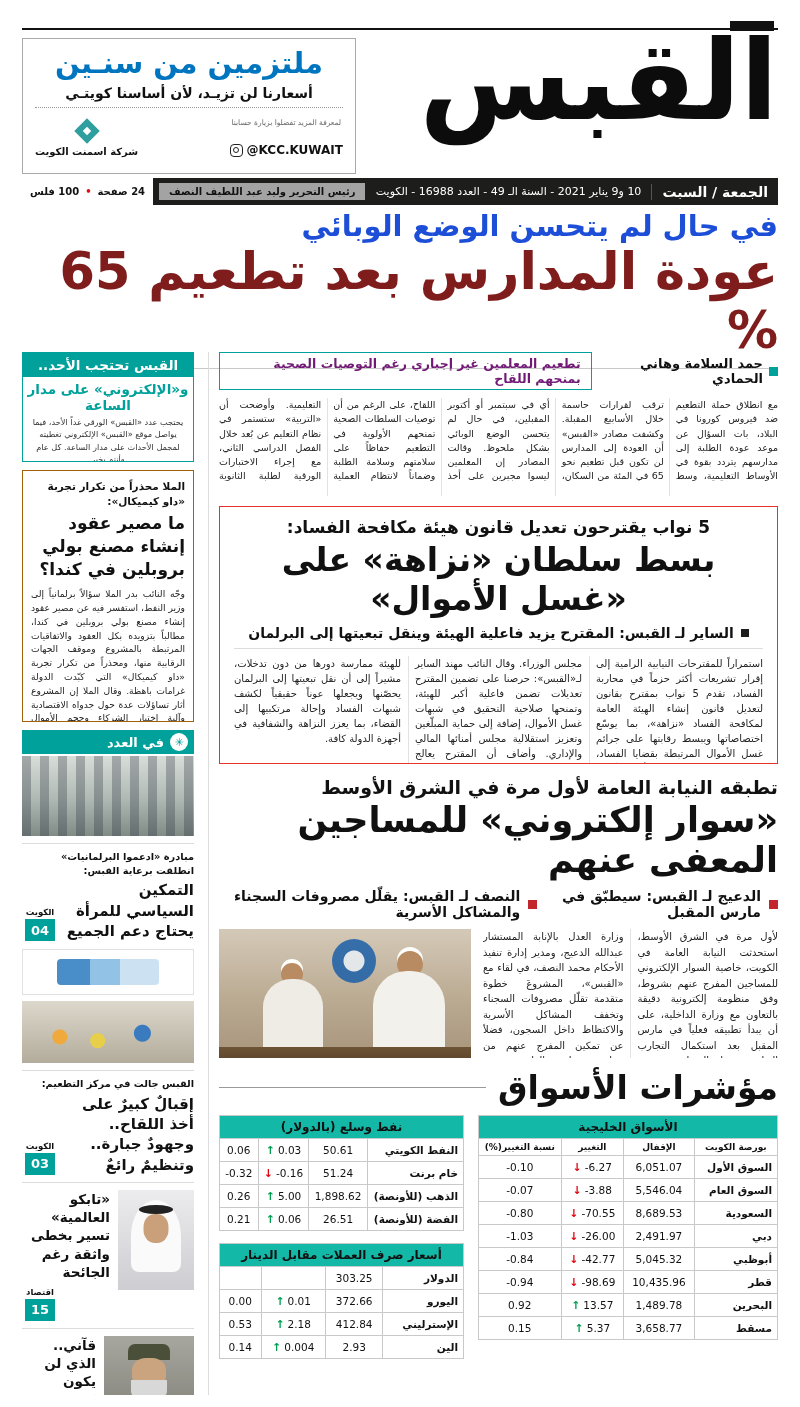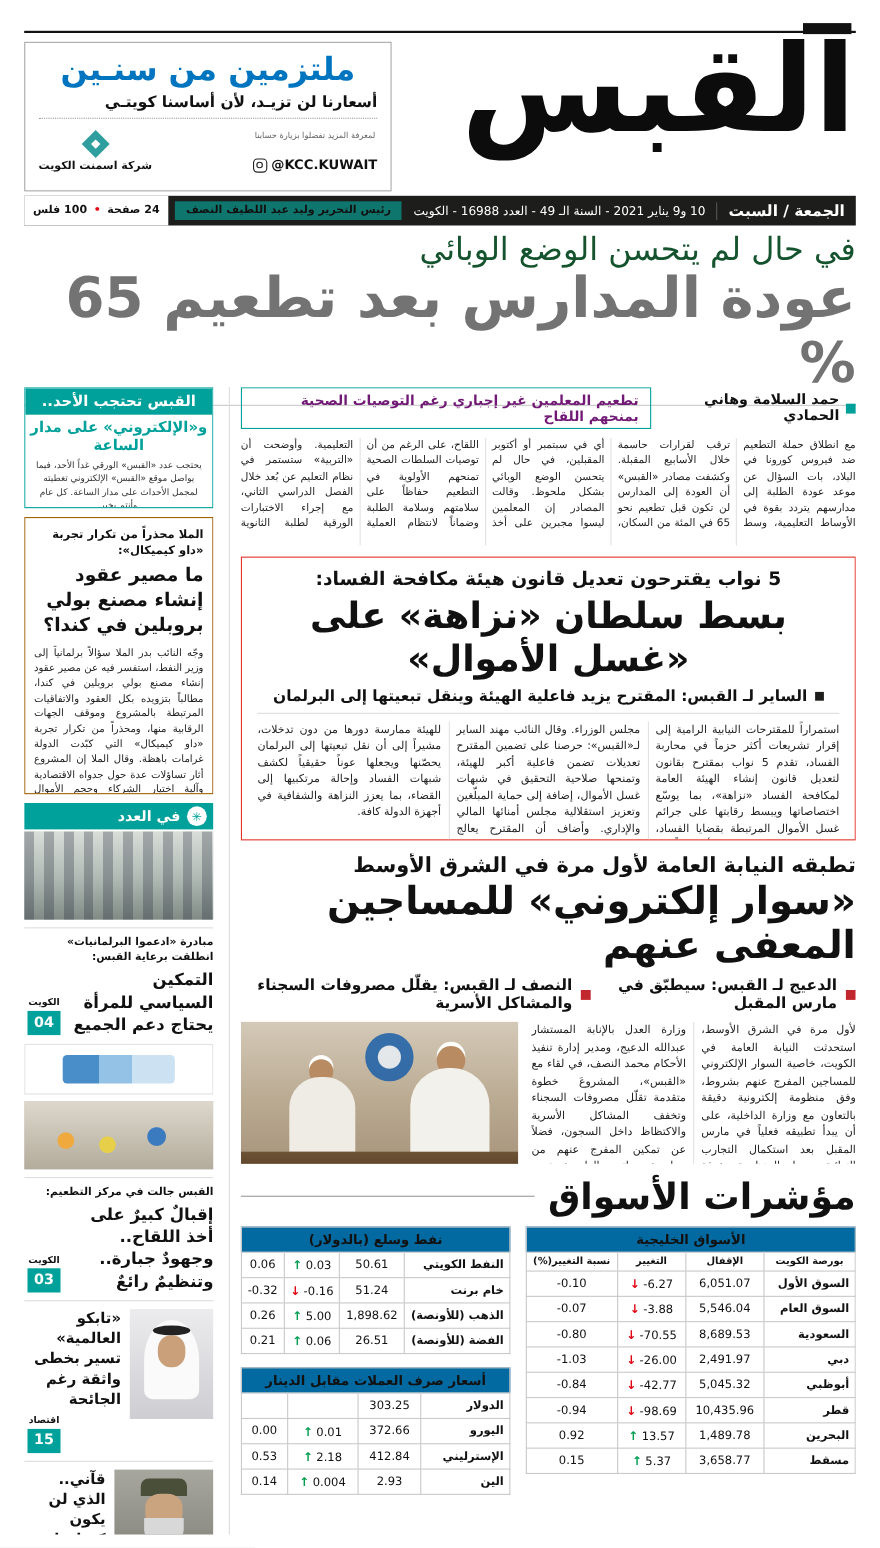--- a/index.html
+++ b/index.html
@@ -7,49 +7,49 @@
   body { font-family:"DejaVu Sans","Liberation Sans",sans-serif; color:#111; }
   .page { position:relative; width:800px; height:1407px; margin:0 auto; background:#fff; direction:rtl; overflow:hidden; }
 
   
   .top-rule { position:absolute; top:28px; right:22px; left:22px; height:2px; background:#111; }
   .top-tab  { position:absolute; top:21px; right:26px; width:44px; height:10px; background:#111; }
 
   
   .ad-box { position:absolute; top:38px; left:22px; width:334px; height:136px; border:1px solid #a9a9a9; padding:8px 12px 6px; }
   .ad-title { color:#0075bf; font-size:29px; font-weight:bold; text-align:center; line-height:1.15; }
-  .ad-subtitle { font-size:14px; font-weight:bold; text-align:right; margin-top:5px; border-bottom:1px dotted #999; padding-bottom:6px; }
+  .ad-subtitle { font-size:14px; font-weight:bold; text-align:center; margin-top:5px; border-bottom:1px dotted #999; padding-bottom:6px; }
   .ad-bottom { display:flex; justify-content:space-between; align-items:flex-end; margin-top:10px; }
   .ad-social { display:flex; flex-direction:column; align-items:center; gap:16px;margin-left:12px; }
   .ad-note { font-size:7.5px; color:#666; }
   .ad-insta-row { display:flex; align-items:center; gap:4px; font-size:12px; font-weight:bold; direction:ltr; }
   .insta-icon { width:13px; height:13px; border:1.6px solid #222; border-radius:4px; position:relative; display:inline-block; }
   .insta-icon::after { content:""; position:absolute; inset:2.5px; border:1.4px solid #222; border-radius:50%; }
   .ad-company { display:flex; flex-direction:column; align-items:center; gap:3px; font-size:10px; font-weight:bold; }
   .cement-logo { width:24px; height:24px; position:relative; display:inline-block; }
   .cement-logo::before { content:""; position:absolute; inset:3px; background:#2e9e9e; transform:rotate(45deg); }
   .cement-logo::after { content:""; position:absolute; inset:9px; background:#fff; transform:rotate(45deg); }
 
   .masthead { position:absolute; top:24px; right:22px; width:420px; height:150px; text-align:left; }
   .logo-ar { font-size:110px; font-weight:bold; line-height:1.05; text-align:right; letter-spacing:-4px; color:#0c0c0c; }
   .logo-site { text-align:right; direction:ltr; font-size:13px; font-weight:bold; letter-spacing:3px; color:#111; }
 
   
   .datebar { position:absolute; top:178px; right:22px; left:22px; height:27px; background:#1d1d1b; color:#fff; display:flex; align-items:center; }
   .db-day { font-weight:bold; font-size:14px; padding:0 10px; border-left:1px solid #565656; white-space:nowrap; }
   .db-date { padding:0 10px; font-size:11px; white-space:nowrap; }
   .db-flex { flex:1; }
-  .db-editor { background:#0f766e; color:#111; font-size:10px; font-weight:bold; padding:3px 10px; margin-left:6px; white-space:nowrap; }
+  .db-editor { background:#a3a3a3; color:#111; font-size:10px; font-weight:bold; padding:3px 10px; margin-left:6px; white-space:nowrap; }
   .db-pages { background:#fff; color:#111; font-size:10px; font-weight:bold; padding:3px 8px; display:flex; gap:6px; align-items:center; height:100%; white-space:nowrap; }
   .db-dot { color:#e30613; }
 
   
   .lead { position:absolute; top:211px; right:22px; left:22px; }
-  .lead-kicker { color:#14532d; font-size:29px; font-weight:normal; line-height:1.1; }
-  .lead-headline { font-size:51px; font-weight:bold; line-height:1.15; letter-spacing:-1px; color:#737373; }
+  .lead-kicker { color:#1d4ed8; font-size:29px; font-weight:bold; line-height:1.1; }
+  .lead-headline { font-size:51px; font-weight:bold; line-height:1.15; letter-spacing:-1px; color:#7f1d1d; }
   .lead-rule { border-bottom:1px solid #c9c9c9; margin-top:8px; }
 
   
   .content { position:absolute; top:352px; right:22px; left:22px; bottom:12px; }
   .sidebar { position:absolute; top:0; left:0; width:172px; height:100%; overflow:hidden; }
   .main { position:absolute; top:0; right:0; left:186px; height:100%; overflow:hidden; border-left:1px solid #ddd; padding-left:10px; }
 
   
   .vax-head { display:flex; align-items:center; gap:16px; }
   .byline { display:flex; align-items:center; gap:6px; font-size:13px; font-weight:bold; }
@@ -86,21 +86,21 @@
   .bp-head2 { position:absolute; bottom:92px; left:62px; width:22px; height:22px; border-radius:50%; background:#b98b62; box-shadow:0 -4px 0 0 #fdfdfb; }
 
   
   .markets { margin-top:10px; }
   .mk-titlerow { display:flex; align-items:center; gap:12px; }
   .mk-titlerow h2 { font-size:33px; font-weight:bold; }
   .mk-line { flex:1; height:1px; background:#9a9a9a; }
   .mk-tables { display:flex; gap:14px; margin-top:8px; align-items:flex-start; }
   .gulf-wrap { flex:0 0 300px; }
   .mk-left { flex:1; display:flex; flex-direction:column; gap:12px; }
-  .tbl-title { background:#0369a1; border:1px solid #c9c9c9; border-bottom:none; text-align:center; font-weight:bold; font-size:12px; padding:4px; }
+  .tbl-title { background:#14b8a6; border:1px solid #c9c9c9; border-bottom:none; text-align:center; font-weight:bold; font-size:12px; padding:4px; }
   .mtable { width:100%; border-collapse:collapse; }
   .mtable th { border:1px solid #c9c9c9; font-size:9px; font-weight:bold; padding:3px 2px; }
   .mtable td { border:1px solid #c9c9c9; padding:4.5px 5px; }
   td.nm { font-weight:bold; font-size:10.5px; text-align:right; white-space:nowrap; }
   td.num { direction:ltr; text-align:center; font-size:10.5px; white-space:nowrap; }
   .arr { font-weight:bold; margin-right:3px; font-size:11px; }
   .up { color:#009e4f; } .down { color:#e30613; }
 
   
   .notice { border:1px solid #00a19a; height:110px; overflow:hidden; }

